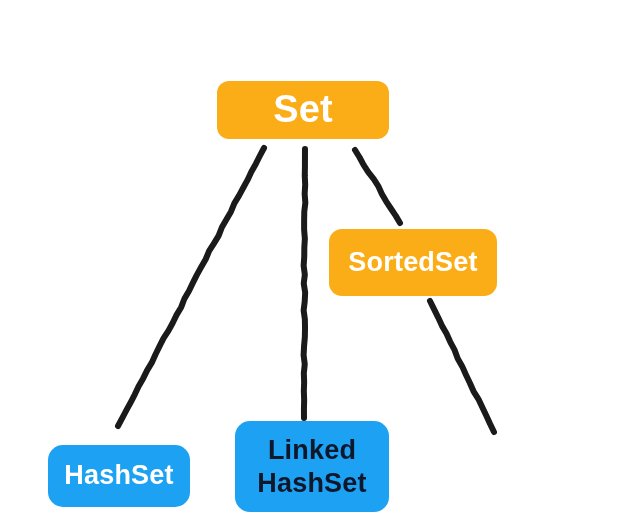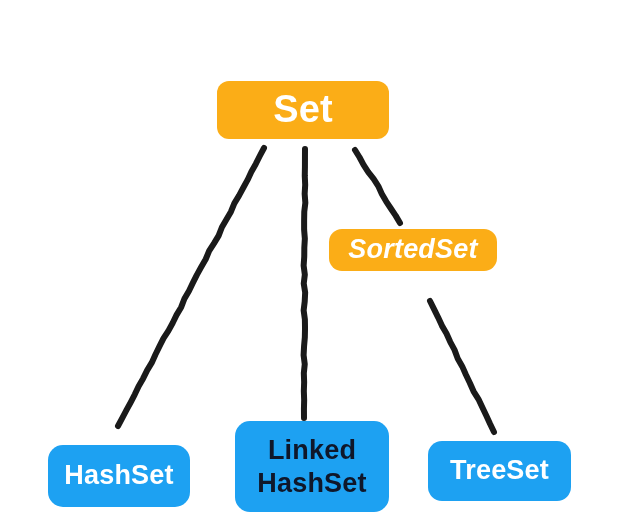--- a/index.html
+++ b/index.html
@@ -84,30 +84,27 @@
       <polyline points="264.00,103.00 259.81,110.93 255.78,118.95 251.37,126.77 247.57,134.91 243.26,142.78 239.02,150.68 234.32,158.35 230.95,166.71 226.41,174.46 221.90,182.23 218.66,190.66 214.00,198.34 209.15,205.93 205.68,214.24 201.21,222.03 196.87,229.88 192.84,237.90 188.96,246.00 184.41,253.74 181.19,262.18 176.58,269.89 172.67,277.97 168.37,285.85 163.46,293.40 159.44,301.43 155.46,309.47 151.78,317.67 147.12,325.36 143.15,333.40 138.64,341.17 134.83,349.30 130.69,357.26 126.43,365.16 122.22,373.08 118.00,381.00" fill="none" stroke="#1A1A1A" stroke-width="6" stroke-linecap="round" stroke-linejoin="round"></polyline>
       <polyline points="305.00,104.00 304.96,112.97 304.93,121.93 304.77,130.90 305.19,139.87 304.66,148.83 305.34,157.80 304.27,166.76 304.12,175.73 304.13,184.70 304.85,193.67 304.32,202.63 304.25,211.60 303.65,220.56 304.83,229.53 303.74,238.50 305.17,247.47 304.73,256.43 303.65,265.40 304.88,274.37 305.02,283.34 304.84,292.30 304.07,301.27 303.61,310.23 304.74,319.20 303.83,328.17 304.15,337.13 303.84,346.10 304.16,355.07 303.94,364.03 304.00,373.00" fill="none" stroke="#1A1A1A" stroke-width="6" stroke-linecap="round" stroke-linejoin="round"></polyline>
       <polyline points="355.00,105.00 359.51,112.29 363.58,119.86 368.27,127.04 373.63,133.81 378.27,141.02 381.86,148.89 386.12,156.33 390.86,163.49 395.65,170.61 400.00,178.00" fill="none" stroke="#1A1A1A" stroke-width="6" stroke-linecap="round" stroke-linejoin="round"></polyline>
       <polyline points="430.00,256.00 434.03,264.17 438.08,272.34 441.88,280.62 446.48,288.52 450.19,296.84 454.52,304.87 457.69,313.46 462.22,321.39 465.93,329.72 469.88,337.93 473.54,346.29 478.42,354.05 482.30,362.29 486.24,370.51 490.02,378.80 494.00,387.00" fill="none" stroke="#1A1A1A" stroke-width="6" stroke-linecap="round" stroke-linejoin="round"></polyline>
     </svg>
 
   <div class="node node-set" style="background: rgb(251, 173, 23); color: rgb(255, 255, 255); left: 217px; top: 36px; width: 172px; height: 58px; font-size: 38px;">
     <span class="node-label">Set</span>
   </div>
 
-  <div class="node node-sortedset" style="background: rgb(251, 173, 23); color: rgb(255, 255, 255); left: 329px; top: 184px; width: 168px; height: 42px; font-size: 27px; font-style: italic;">
+  <div class="node node-sortedset" style="background: rgb(251, 173, 23); color: rgb(255, 255, 255); left: 329px; top: 184px; width: 168px; height: 67px; font-size: 27px;">
     <span class="node-label">SortedSet</span>
   </div>
 
   <div class="node node-hashset" style="background: rgb(29, 161, 242); color: rgb(255, 255, 255); left: 48px; top: 400px; width: 142px; height: 62px; font-size: 27px;">
     <span class="node-label">HashSet</span>
   </div>
 
   <div class="node node-linkedhashset" style="background: rgb(29, 161, 242); color: #0f172a; left: 235px; top: 376px; width: 154px; height: 91px; font-size: 27px;">
     <span class="node-label">Linked
 HashSet</span>
   </div>
 
-  <div class="node node-treeset" style="background: rgb(29, 161, 242); color: rgb(255, 255, 255); left: 428px; top: 396px; width: 143px; height: 60px; font-size: 27px;">
-    <span class="node-label">TreeSet</span>
-  </div>
 
 </div>
 
 </body></html>

